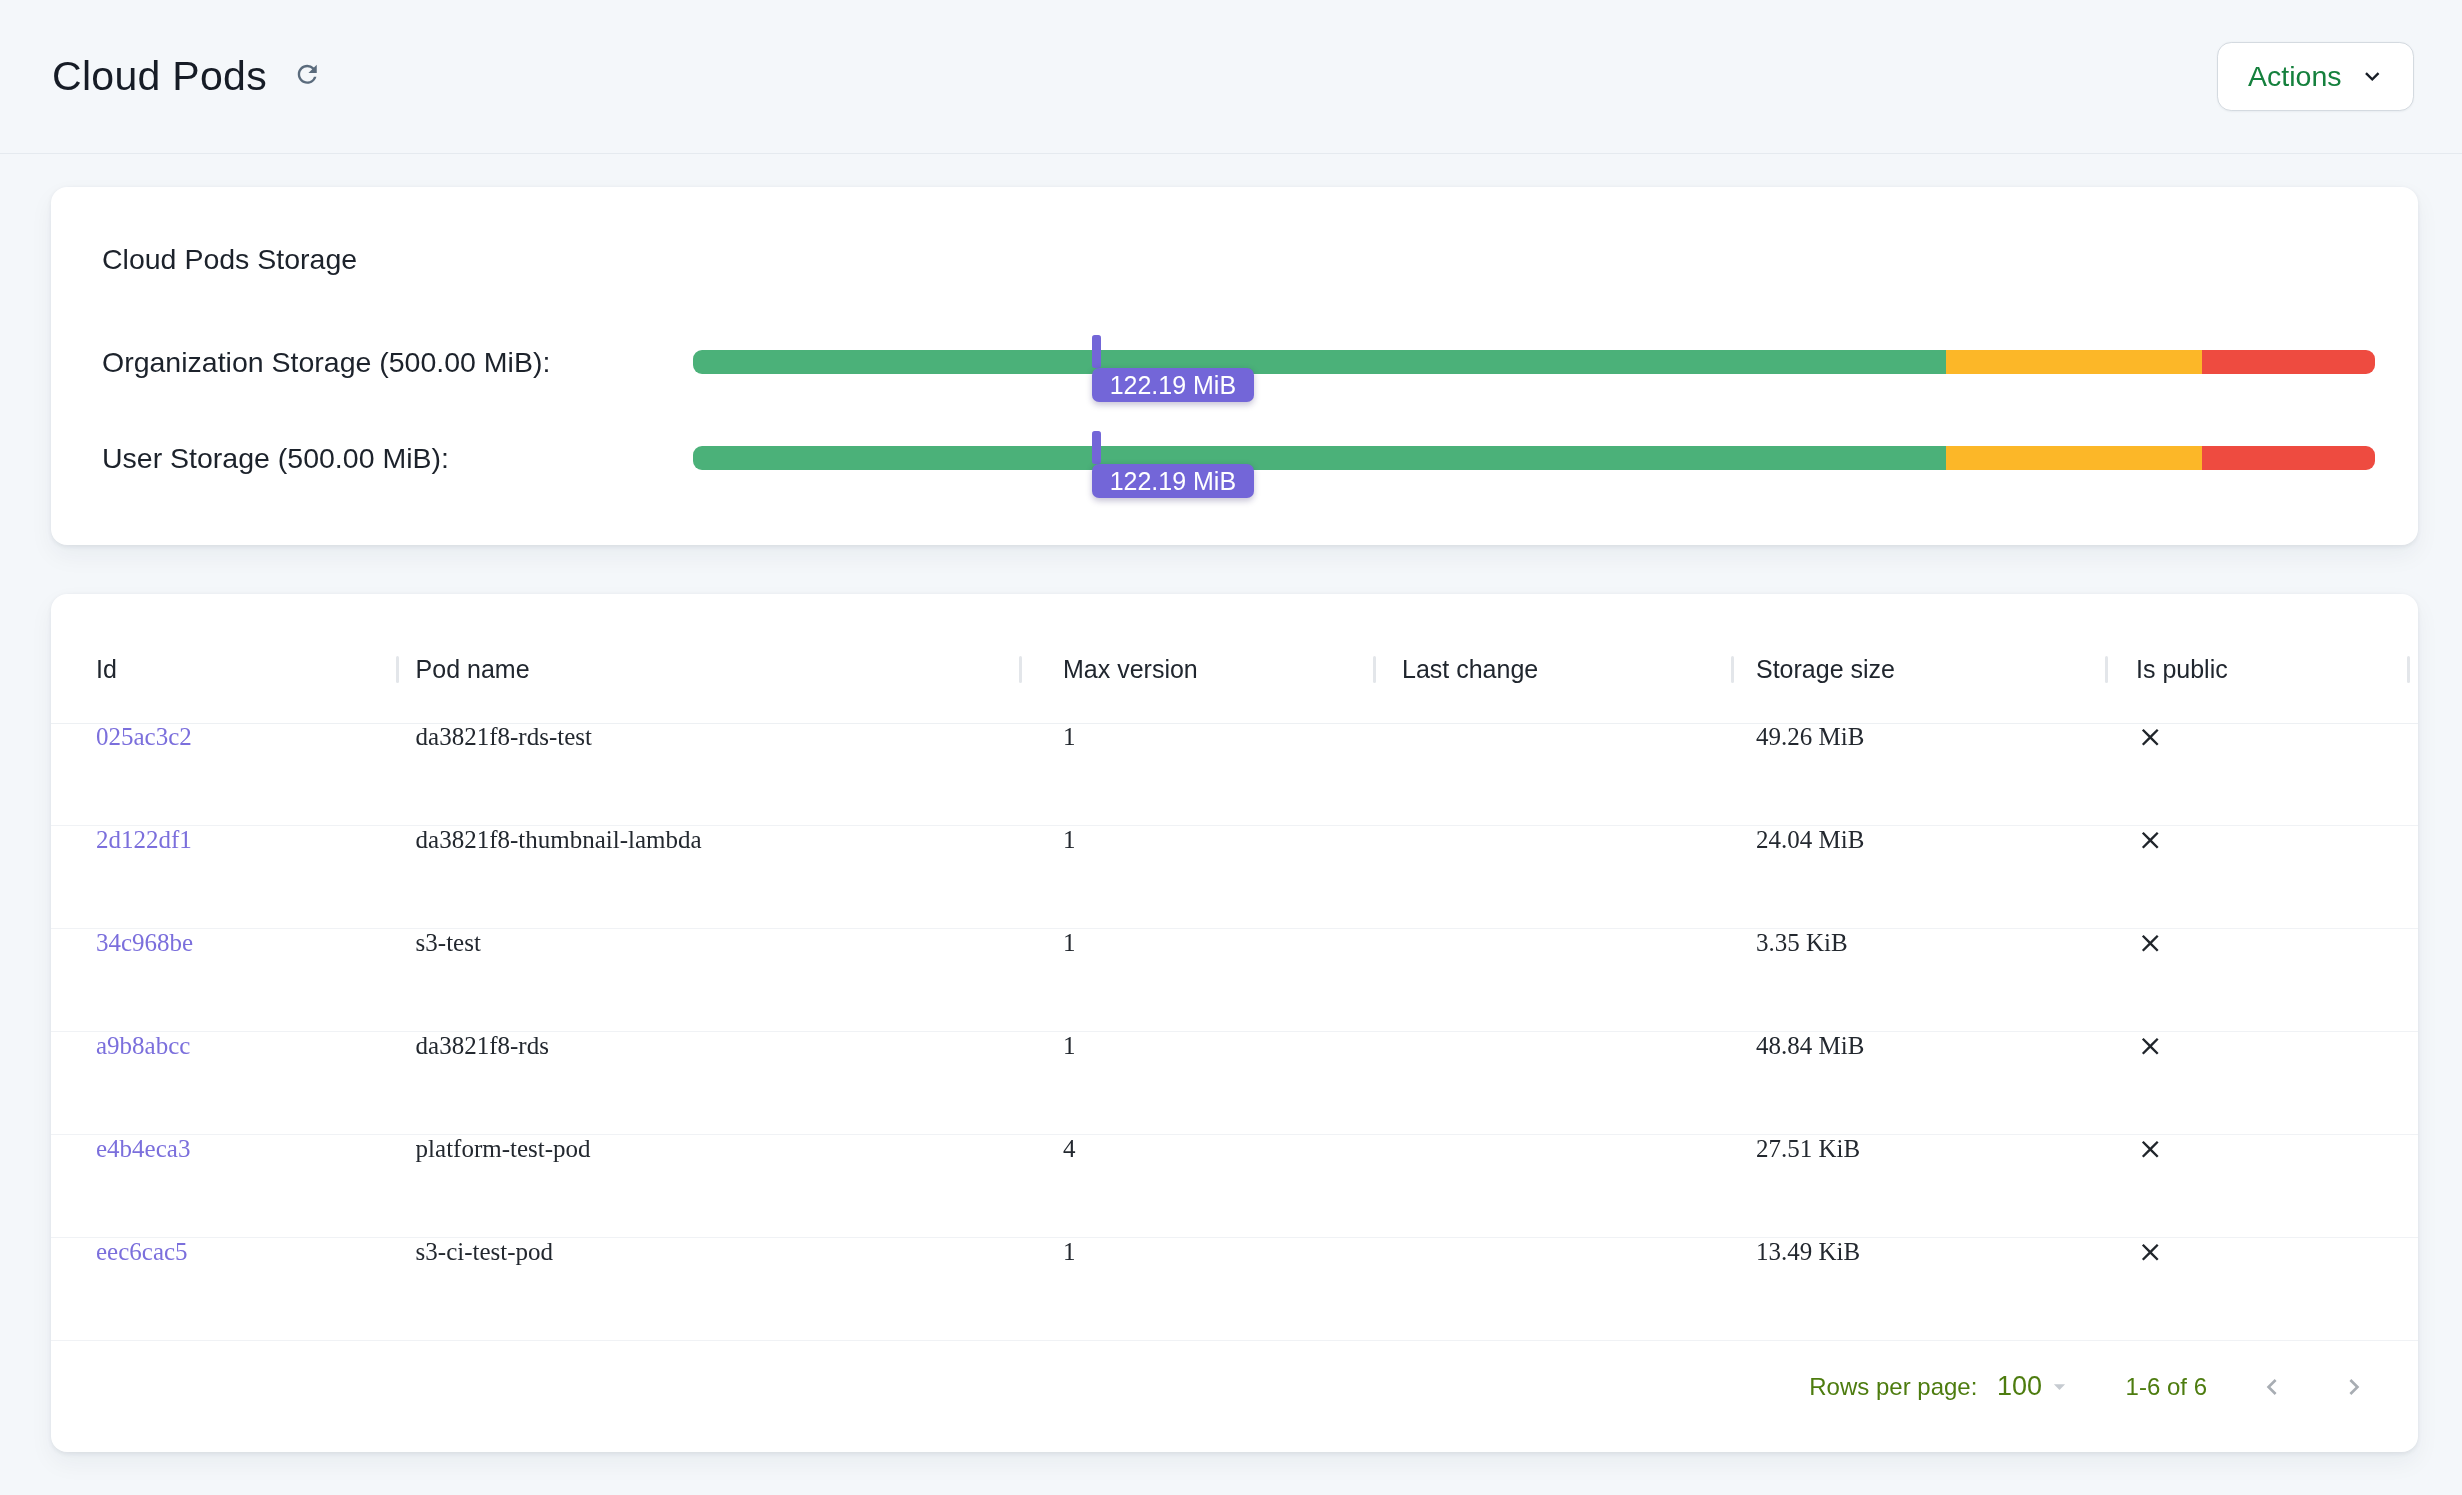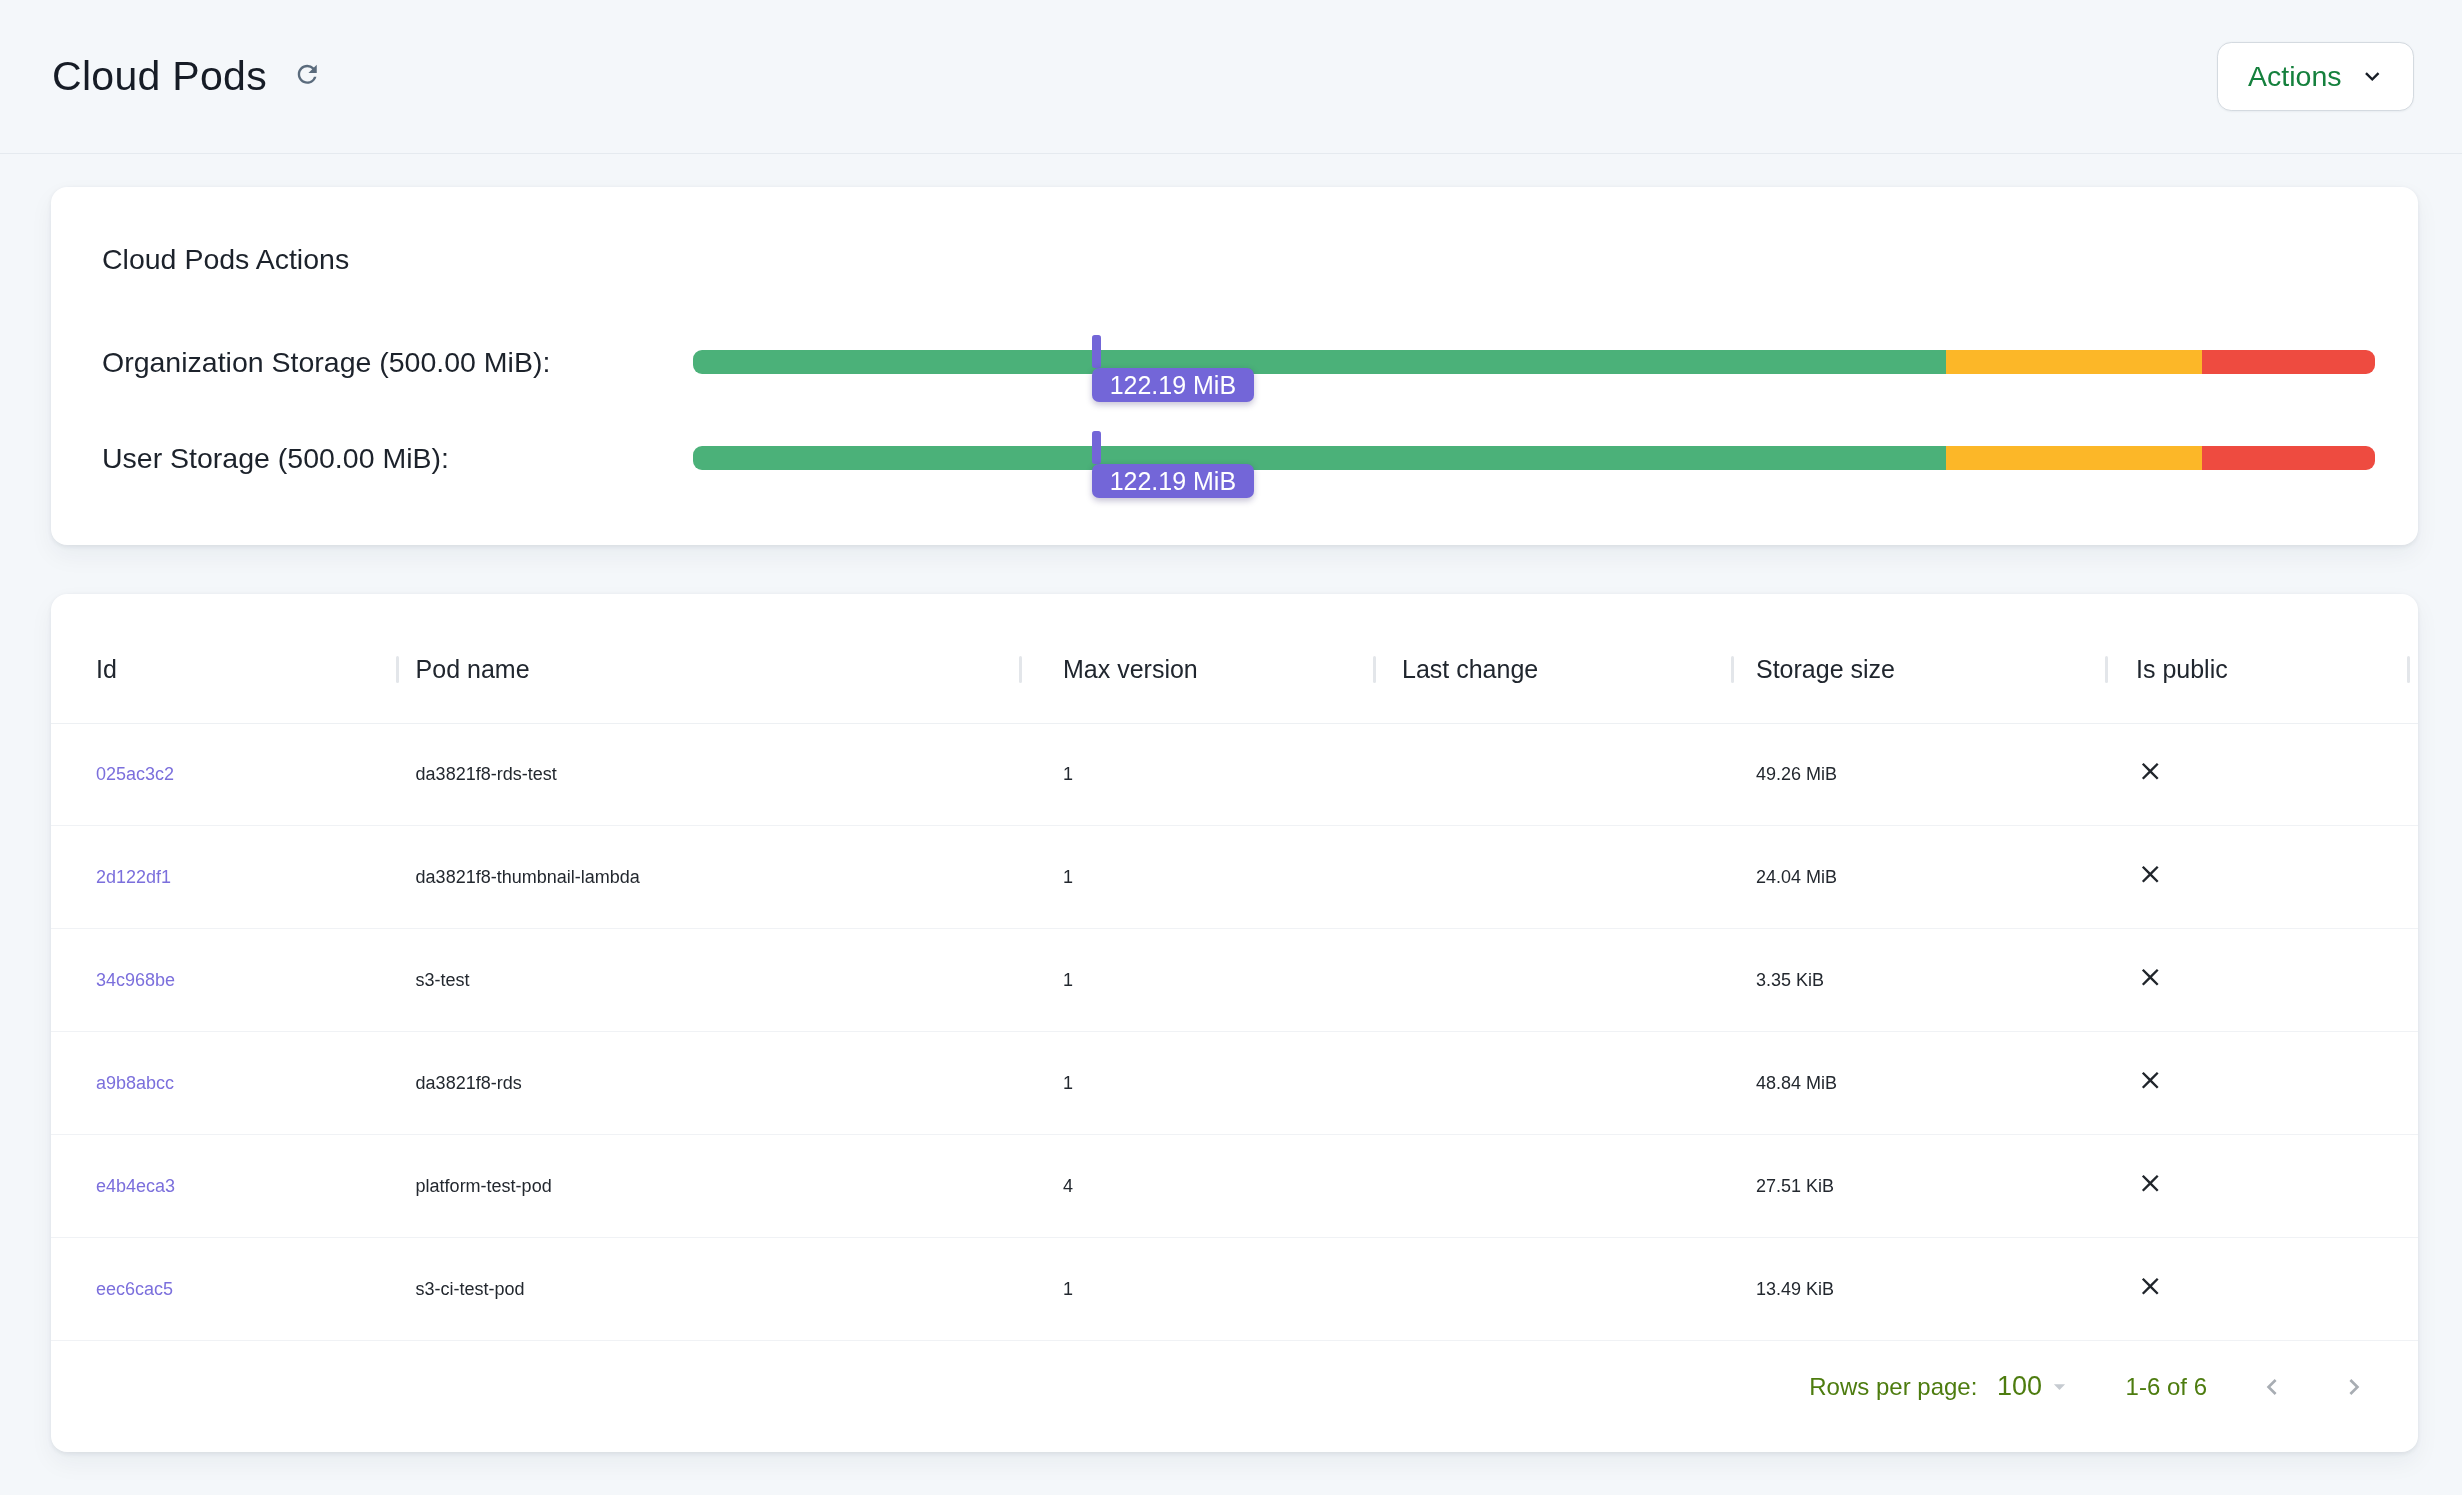--- a/index.html
+++ b/index.html
@@ -47,22 +47,22 @@
   
   .thead{position:absolute;left:0;top:0;right:0;height:130px;box-sizing:border-box;
          display:flex;align-items:flex-end;padding-bottom:39px;
          border-bottom:0.9px solid #edf0f3;font-size:25px;font-weight:500;color:#20262e;}
   .col-sep{position:absolute;top:62px;width:2.7px;height:27px;background:#e3e6ea;border-radius:1.8px;}
   .c1{width:345px;padding-left:45px;} .c2{width:623px;padding-left:19.6px;}
   .c3{width:354px;padding-left:44px;} .c4{width:358px;padding-left:29px;}
   .c5{width:374px;padding-left:25px;} .c6{width:313px;padding-left:31px;}
   .c1,.c2,.c3,.c4,.c5,.c6{box-sizing:border-box;flex:none;white-space:nowrap;overflow:hidden;}
   .tbody{position:absolute;left:0;top:129px;right:0;}
-  .trow{display:flex;align-items:center;height:102px;border-bottom:0.9px solid #f0f2f5;
-        font-size:18px;color:#23282f;}
+  .trow{display:flex;align-items:flex-start;height:102px;border-bottom:0.9px solid #f0f2f5;
+        font-size:25px;color:#23282f;font-family:Liberation Serif, serif;}
   .id-link{color:var(--link,#7b6fdc);text-decoration:none;cursor:pointer;}
   .x-icon{display:inline-flex;width:28.5px;height:28.5px;}
   .x-icon svg{width:28.5px;height:28.5px;fill:#20252b;}
 
   
   .tfoot{position:absolute;left:0;right:0;top:743px;bottom:0;display:flex;align-items:center;
          justify-content:flex-end;padding:0 43px 16px 0;box-sizing:border-box;
          font-size:24px;color:#4d7c0f;}
   .rpp-value{margin-left:19.6px;font-size:27px;display:flex;align-items:center;cursor:pointer;}
   .caret{margin-left:3.6px;width:27px;height:27px;fill:#c6cbd1;}
@@ -89,21 +89,21 @@
     </button>
     <button class="actions-btn">
       <span>Actions</span>
       <svg viewBox="0 0 24 24">
           <path d="M16.59 8.59 12 13.17 7.41 8.59 6 10l6 6 6-6z"></path>
         </svg>
     </button>
   </div>
 
   <div class="card storage-card">
-    <div style="position:absolute;left:51px;top:56px;font-size:28.5px;color:#1c222b;">Cloud Pods Actions</div>
+    <div style="position:absolute;left:51px;top:56px;font-size:28.5px;color:#1c222b;">Cloud Pods Storage</div>
 
     <div class="storage-row r0">
       <div class="storage-label">Organization Storage (500.00 MiB):</div>
       <div class="bar-wrap">
         <div class="bar-track">
           <div class="seg seg-green" style="width: 74.5%;"></div>
           <div class="seg seg-orange" style="width: 15.2%;"></div>
           <div class="seg seg-red"></div>
         </div>
         <div class="marker" style="left: 23.7%;"></div>

